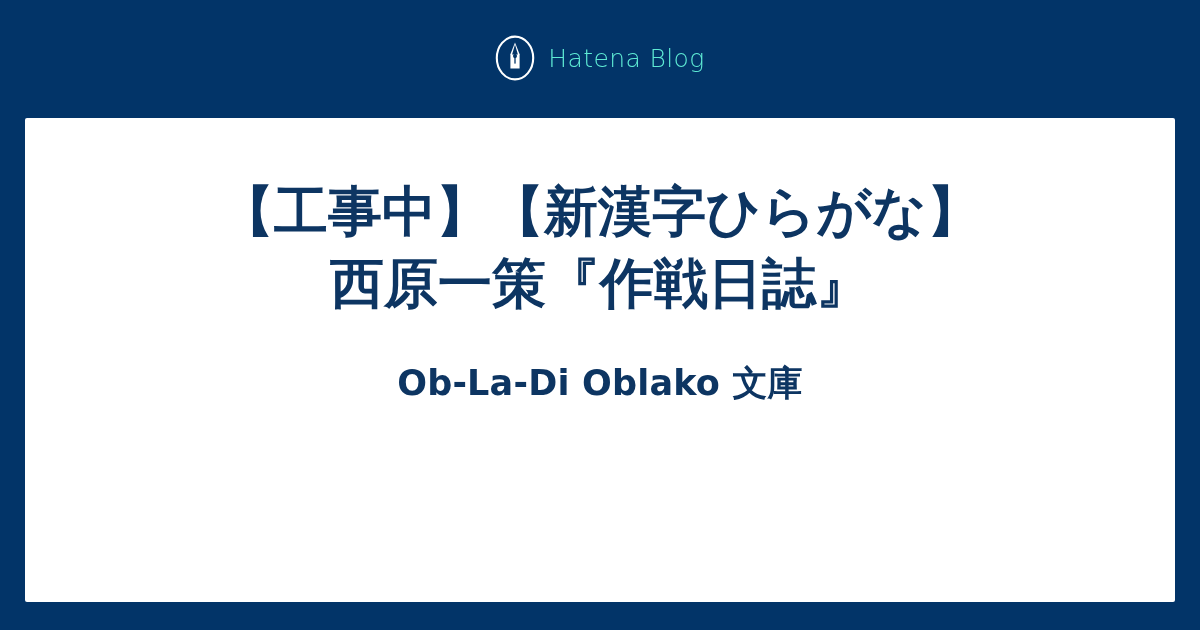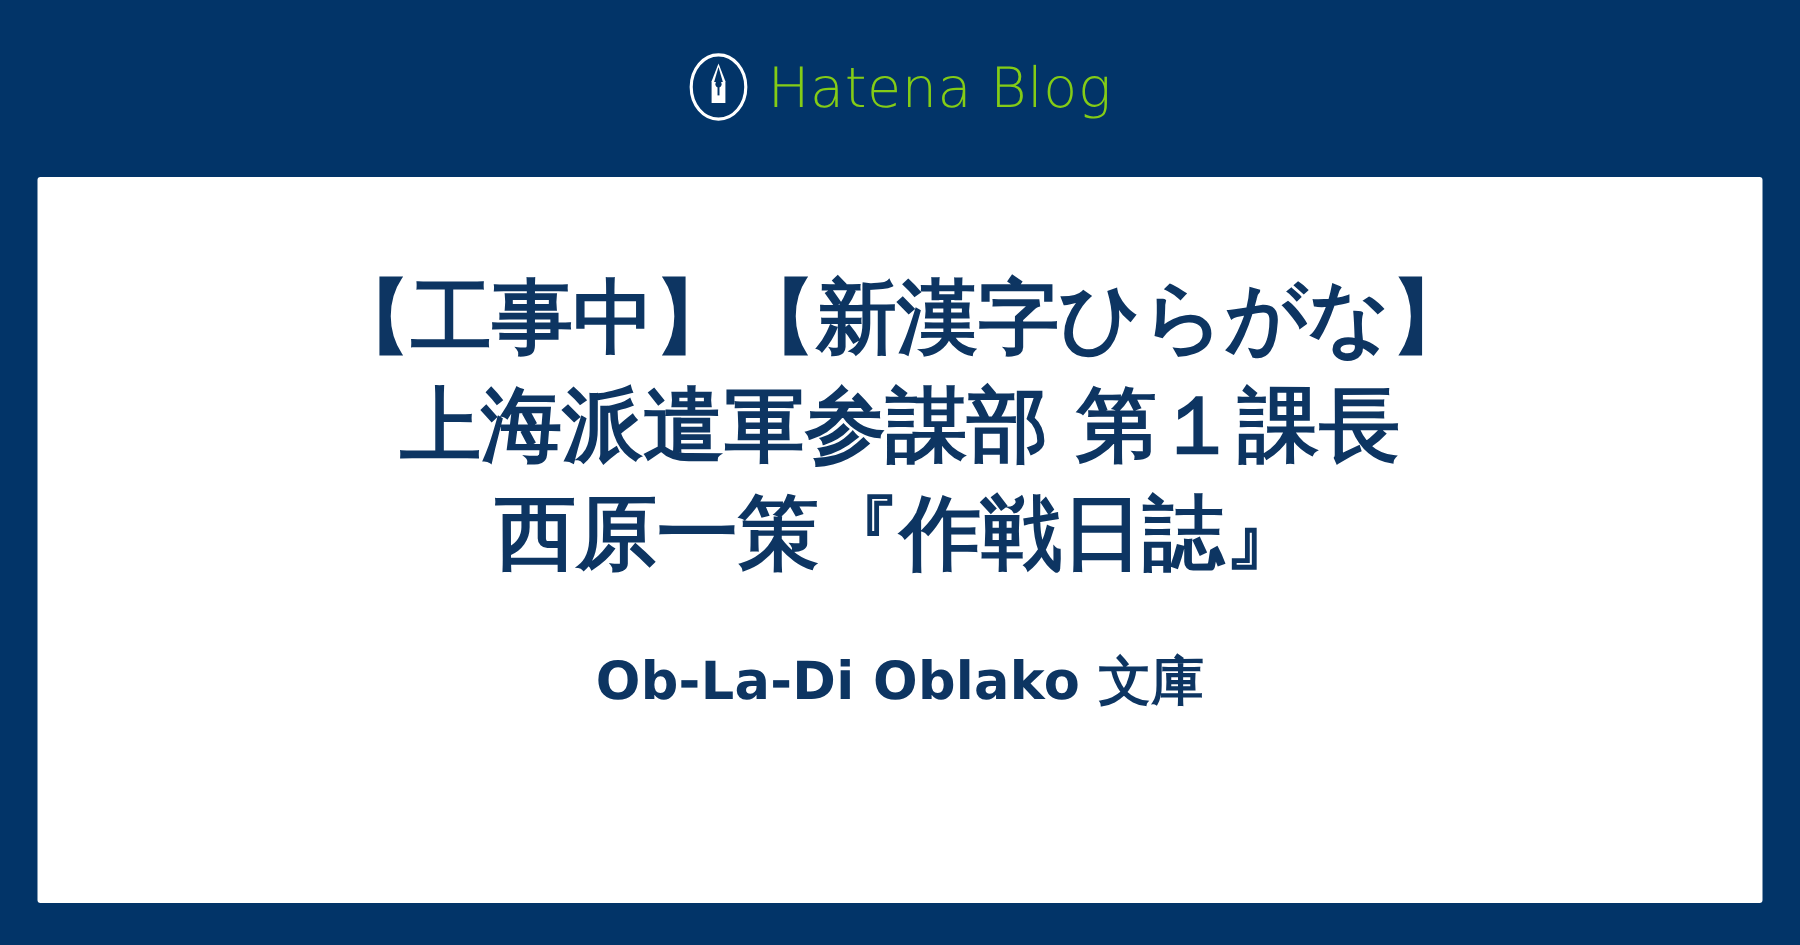--- a/index.html
+++ b/index.html
@@ -41,23 +41,23 @@
     gap: 13px;
     transform: translateY(-1px);
   }
   .brand-mark {
     width: 40px;
     height: 46px;
     display: block;
     flex: 0 0 auto;
   }
   .brand-wordmark {
-    color: #84cc16;
+    color: #5eead4;
     font-family: "DejaVu Sans", "Liberation Sans", sans-serif;
-    font-size: 37px;
+    font-size: 25px;
     font-weight: 300;
     letter-spacing: 0.4px;
     line-height: 1;
     white-space: nowrap;
   }
 
   
   .card {
     position: absolute;
     left: 25px;
@@ -127,21 +127,20 @@
       </svg>
 
       <div class="brand-wordmark">Hatena Blog</div>
     </div>
   </div>
 
   <div class="card">
 
     <h1 class="entry-title">
       <span class="title-line">【工事中】【新漢字ひらがな】</span>
-      <span class="title-line">上海派遣軍参謀部 第１課長</span>
       <span class="title-line">西原一策『作戦日誌』</span>
     </h1>
 
     <div class="blog-name">Ob-La-Di Oblako 文庫</div>
 
   </div>
 
 </div>
 
 </body></html>

